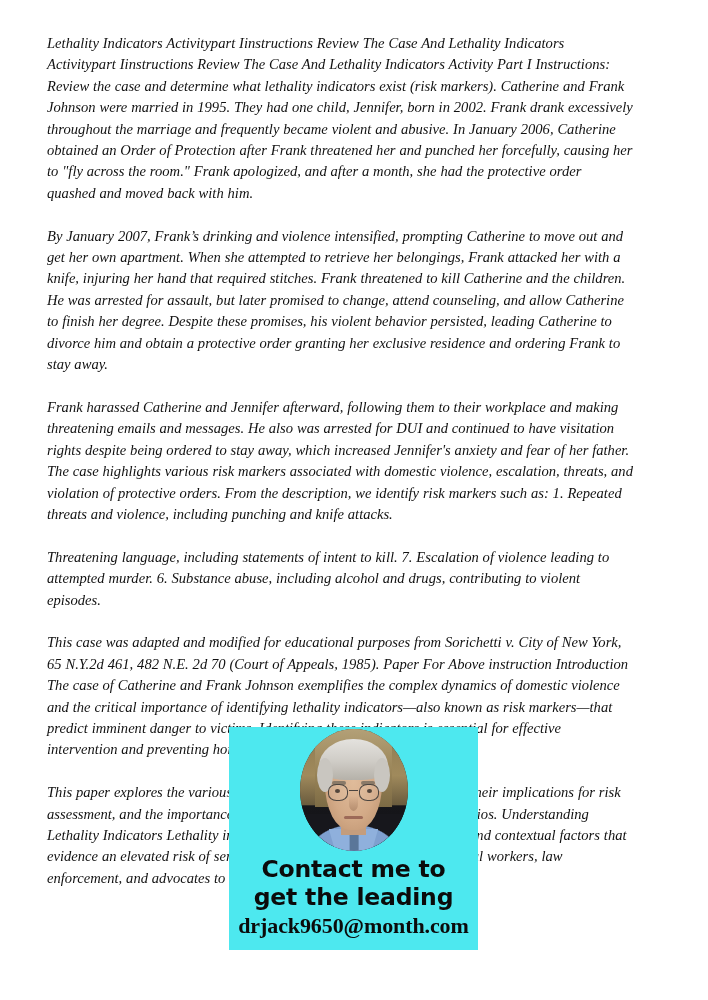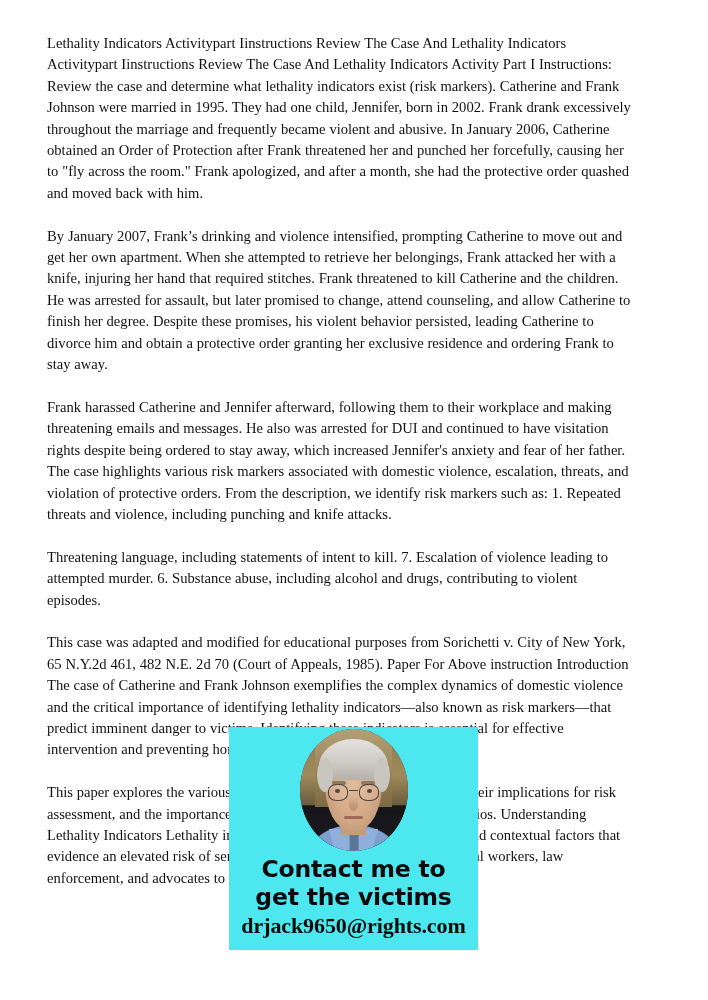--- a/index.html
+++ b/index.html
@@ -33,20 +33,21 @@
   }
 
   .para {
     font-size: 14.6px;
     line-height: 21.4px;
     text-align: left;
     margin: 0 0 21.4px 0;
     color: #111111;
     letter-spacing: 0.0px;
     word-spacing: 0.2px;
+    font-style: italic;
   }
   .para:last-child { margin-bottom: 0; }
 
   
   #contact-overlay {
     position: absolute;
     left: 229px;
     top: 727px;
     width: 249px;
     height: 223px;
@@ -208,17 +209,17 @@
       <div class="pt-nose"></div>
       <div class="pt-eye-l"></div>
       <div class="pt-eye-r"></div>
       <div class="pt-glass-l"></div>
       <div class="pt-glass-r"></div>
       <div class="pt-bridge"></div>
       <div class="pt-mouth"></div>
     </div>
 
     <div class="contact-line" id="contact-line1">Contact me to</div>
-    <div class="contact-line" id="contact-line2">get the victims</div>
-    <div id="contact-email">drjack9650@rights.com</div>
+    <div class="contact-line" id="contact-line2">get the leading</div>
+    <div id="contact-email">drjack9650@month.com</div>
   </div>
 
 </div>
 
 </body></html>

